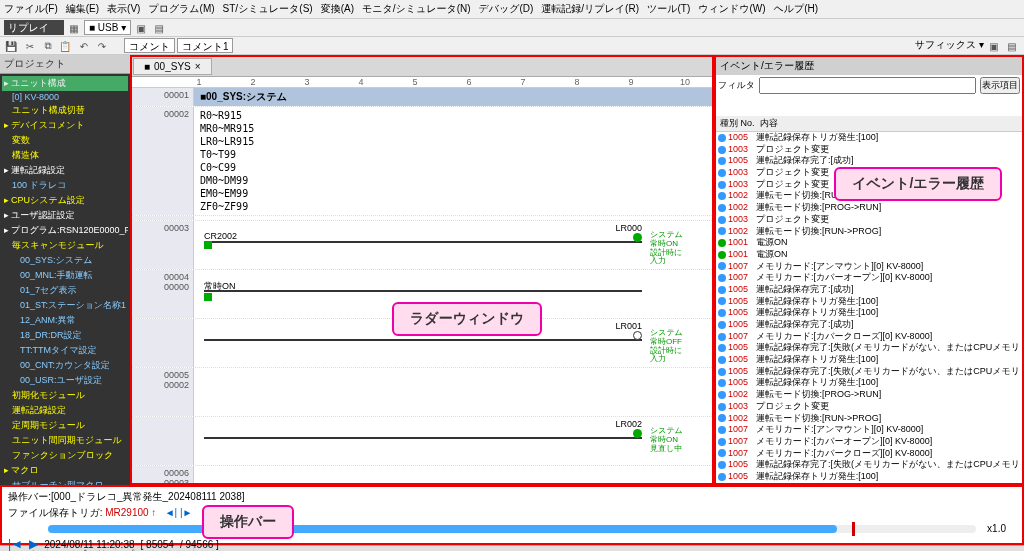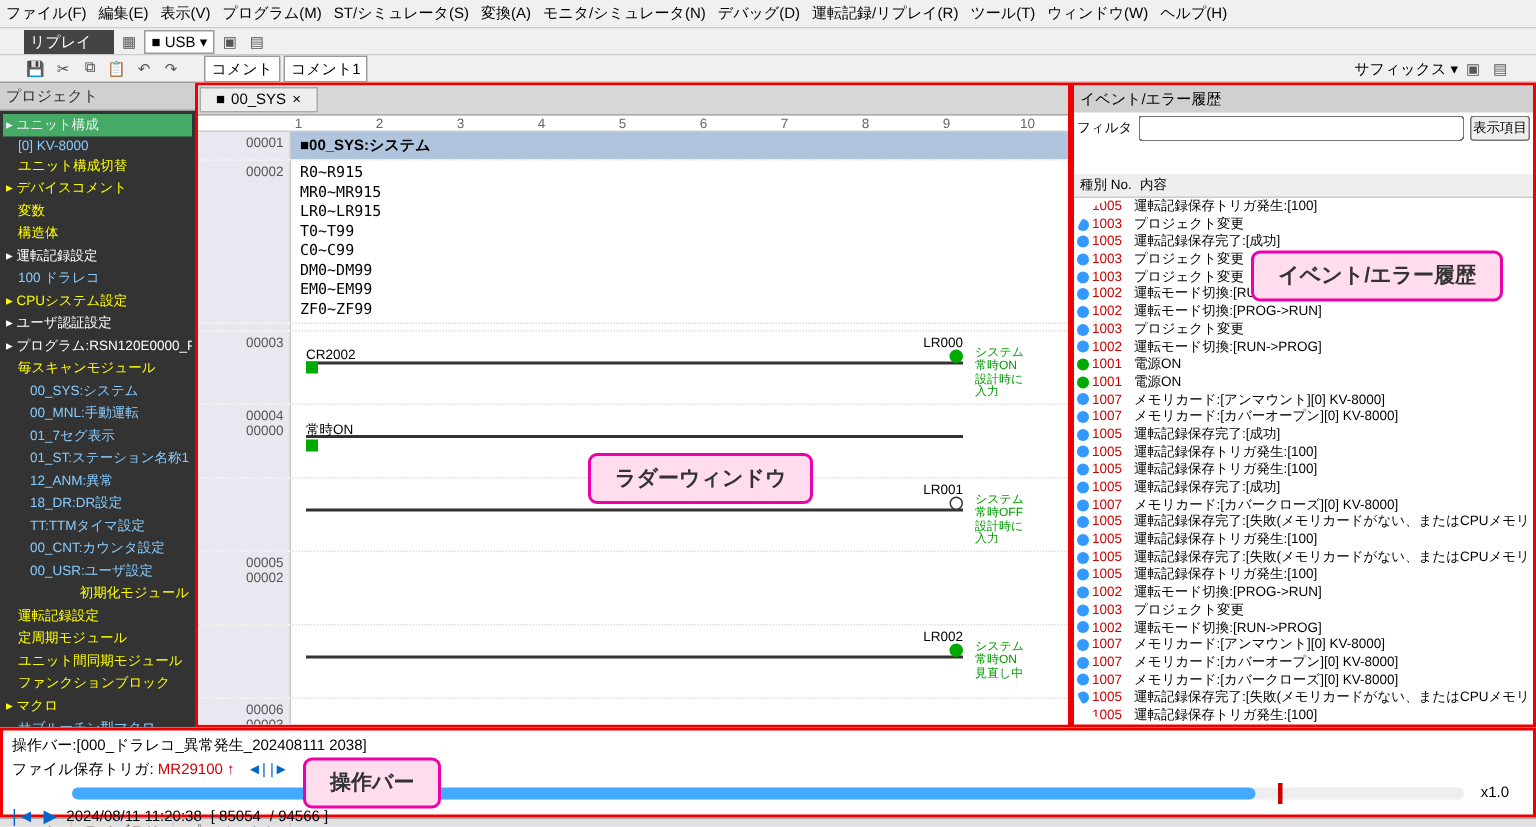--- a/index.html
+++ b/index.html
@@ -1,19 +1,19 @@
 <!DOCTYPE html>
 <html><head>
 <meta charset="utf-8">
 <style>
 * { box-sizing: border-box; margin: 0; padding: 0; font-family: "MS Gothic", "Meiryo", sans-serif; }
 body { background: #f0f0f0; font-size: 10px; overflow: hidden; width: 1024px; height: 551px; }
 .menubar { background: #f0f0f0; padding: 2px 4px; display: flex; gap: 8px; font-size: 10px; border-bottom: 1px solid #ccc; }
 .menubar span { cursor: default; }
-.toolbar-row { background: #f0f0f0; padding: 1px 16px; display: flex; align-items: center; gap: 2px; border-bottom: 1px solid #ccc; font-size: 10px; height: 18px; }
+.toolbar-row { background: #f0f0f0; padding: 1px 4px; display: flex; gap: 2px; border-bottom: 1px solid #ccc; font-size: 10px; height: 18px; }
 .toolbar-row .combo { background: #444; color: #fff; padding: 1px 4px; font-size: 10px; min-width: 60px; }
 .toolbar-row .combo2 { background: #fff; border: 1px solid #999; padding: 1px 4px; font-size: 10px; }
 .toolbar-row .icon-btn { width: 16px; height: 16px; display: inline-flex; align-items: center; justify-content: center; font-size: 10px; color: #555; }
 .main { display: flex; height: 430px; }
 .project-panel { width: 130px; background: #333; color: #eee; font-size: 9px; overflow: hidden; }
 .project-panel .title { background: #d0d0d0; color: #333; padding: 2px 4px; font-size: 10px; border-bottom: 1px solid #999; }
 .tree { padding: 2px; }
 .tree-item { padding: 1px 2px; white-space: nowrap; overflow: hidden; }
 .tree-item.sel { background: #4a6; }
 .tree-item.y { color: #ff0; }
@@ -38,21 +38,21 @@
 .rung .side-lbl { position: absolute; right: 2px; top: 10px; font-size: 8px; color: #090; line-height: 1.1; text-align: left; width: 60px; }
 .green-sq { width: 8px; height: 8px; background: #0a0; display: inline-block; }
 .green-dot { width: 9px; height: 9px; background: #0a0; border-radius: 50%; display: inline-block; }
 .white-dot { width: 9px; height: 9px; background: #fff; border: 1px solid #333; border-radius: 50%; display: inline-block; }
 .callout { position: absolute; background: #fde; border: 2px solid #e0a; border-radius: 6px; padding: 6px 16px; font-size: 14px; font-weight: bold; color: #333; z-index: 10; }
 .right-panel { width: 310px; border: 2px solid #e00; background: #fff; display: flex; flex-direction: column; position: relative; font-size: 9px; }
 .right-panel .title { background: #d0d0d0; padding: 2px 4px; font-size: 10px; display: flex; align-items: center; gap: 6px; }
 .right-panel .filter-row { display: flex; padding: 2px; gap: 4px; align-items: center; }
 .right-panel .filter-row input { flex: 1; font-size: 10px; padding: 1px; }
 .right-panel .hdr { display: flex; background: #eee; border-bottom: 1px solid #ccc; padding: 1px 4px; margin-top: 20px; }
-.evt-list { flex: 1; overflow: hidden; border-radius: 32px; }
+.evt-list { flex: 1; overflow: hidden; }
 .evt-row { display: flex; align-items: center; padding: 0 2px; line-height: 1.3; white-space: nowrap; overflow: hidden; }
 .evt-row .bullet { width: 8px; height: 8px; border-radius: 50%; background: #39f; flex-shrink: 0; margin-right: 2px; }
 .evt-row .bullet.g { background: #0a0; }
 .evt-row .code { width: 28px; color: #c00; flex-shrink: 0; }
 .evt-row .msg { flex: 1; overflow: hidden; text-overflow: clip; }
 .bottom { border: 2px solid #e00; background: #fff; height: 60px; position: relative; padding: 2px 6px; }
 .bottom .row1 { font-size: 10px; padding: 1px 0; }
 .bottom .row1 .red { color: #c00; }
 .bottom .slider { height: 8px; background: #eee; position: relative; margin: 4px 40px; border-radius: 4px; }
 .bottom .slider .fill { height: 100%; background: #4af; width: 85%; border-radius: 4px; }
@@ -122,21 +122,21 @@
         <div class="tree-item y" style="padding-left: 10px;">毎スキャンモジュール</div>
         <div class="tree-item c" style="padding-left: 18px;">00_SYS:システム</div>
         <div class="tree-item c" style="padding-left: 18px;">00_MNL:手動運転</div>
         <div class="tree-item c" style="padding-left: 18px;">01_7セグ表示</div>
         <div class="tree-item c" style="padding-left: 18px;">01_ST:ステーション名称1</div>
         <div class="tree-item c" style="padding-left: 18px;">12_ANM:異常</div>
         <div class="tree-item c" style="padding-left: 18px;">18_DR:DR設定</div>
         <div class="tree-item c" style="padding-left: 18px;">TT:TTMタイマ設定</div>
         <div class="tree-item c" style="padding-left: 18px;">00_CNT:カウンタ設定</div>
         <div class="tree-item c" style="padding-left: 18px;">00_USR:ユーザ設定</div>
-        <div class="tree-item y" style="padding-left: 10px; text-align: right;">初期化モジュール</div>
+        <div class="tree-item y" style="padding-left: 10px;">初期化モジュール</div>
         <div class="tree-item y" style="padding-left: 10px;">運転記録設定</div>
         <div class="tree-item y" style="padding-left: 10px;">定周期モジュール</div>
         <div class="tree-item y" style="padding-left: 10px;">ユニット間同期モジュール</div>
         <div class="tree-item y" style="padding-left: 10px;">ファンクションブロック</div>
         <div class="tree-item y" style="padding-left: 2px;">▸ マクロ</div>
         <div class="tree-item c" style="padding-left: 10px;">サブルーチン型マクロ</div>
       </div>
   </div>
 
   <div class="center">

